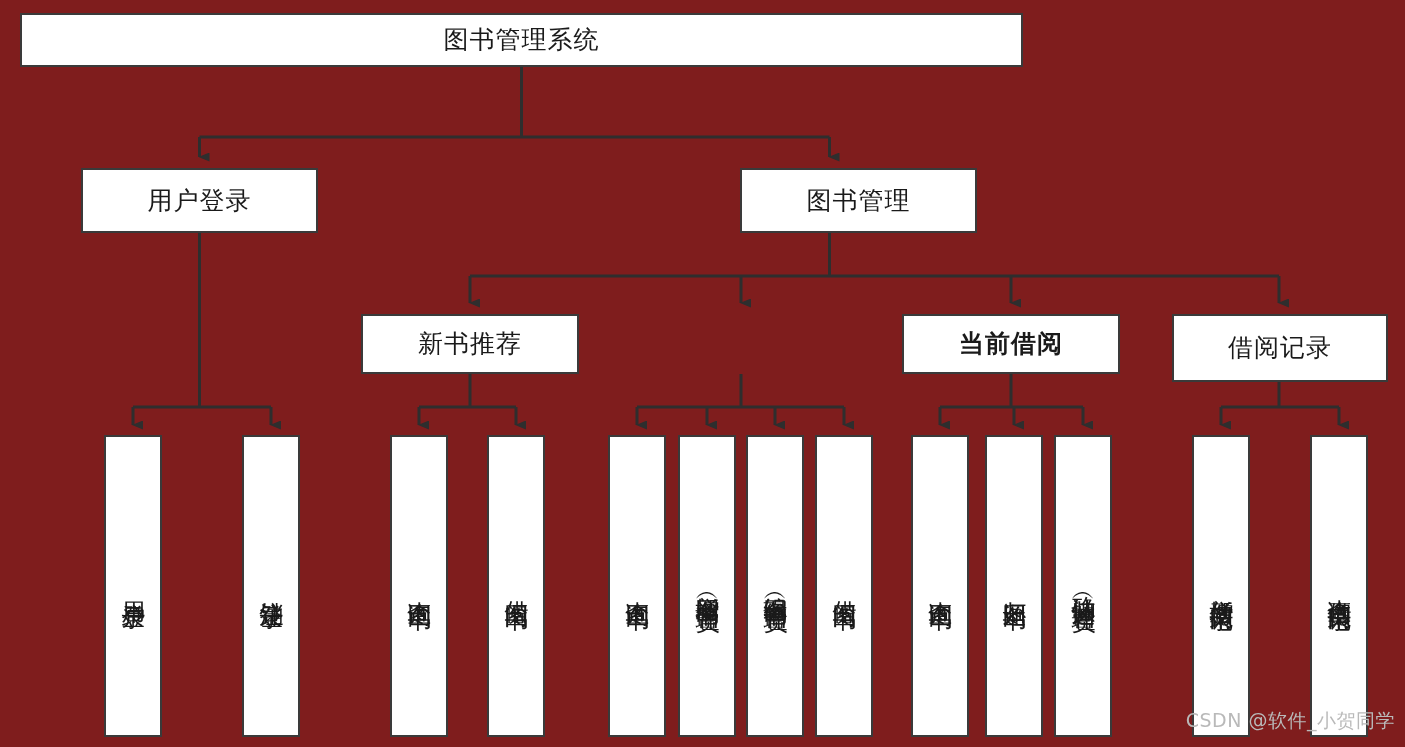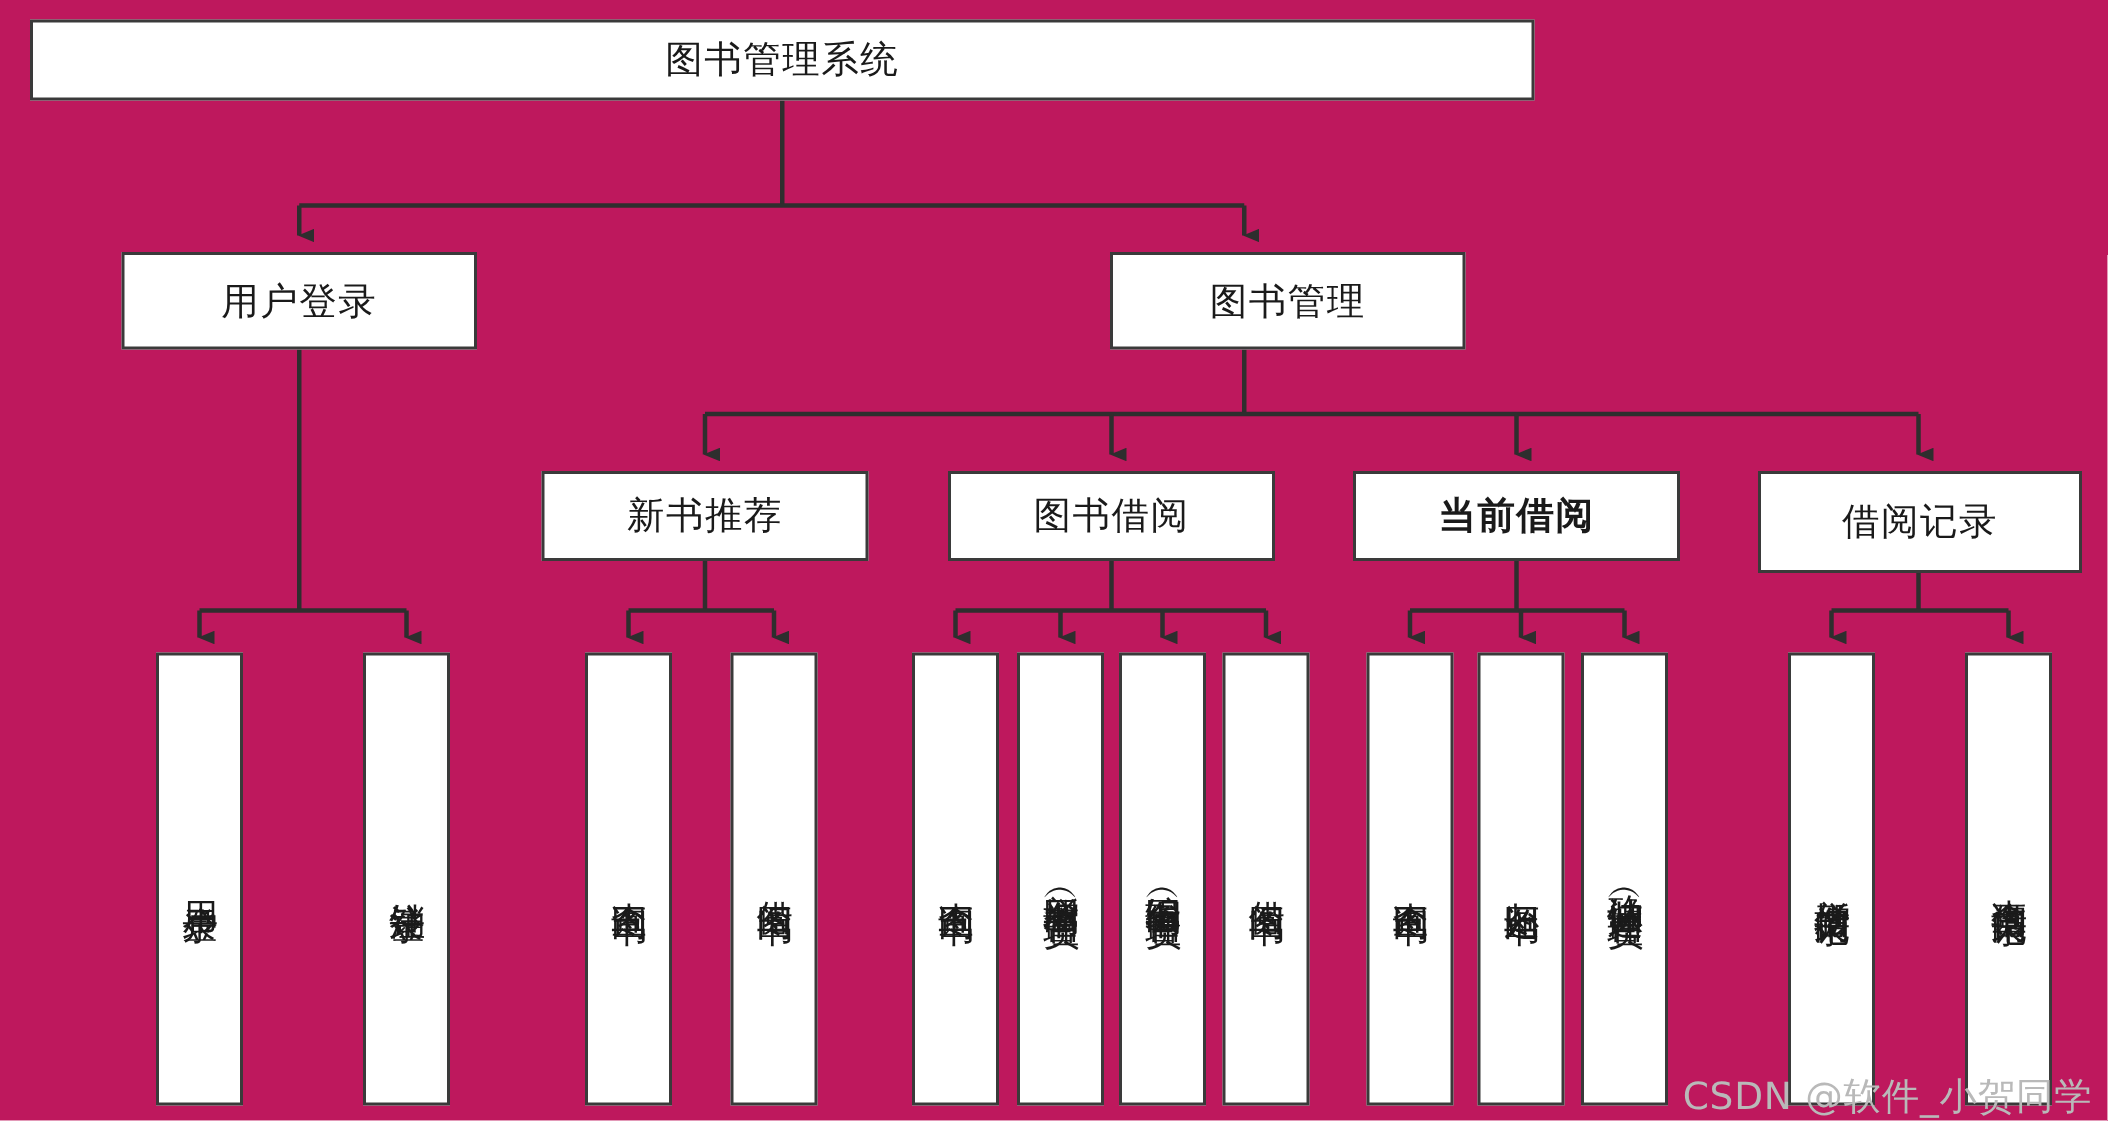--- a/index.html
+++ b/index.html
@@ -7,21 +7,21 @@
     padding: 0;
     background: #ffffff;
   }
   body {
     font-family: "DejaVu Sans", "Liberation Sans", sans-serif;
   }
   #canvas {
     position: relative;
     width: 1405px;
     height: 747px;
-    background: #be185d;
+    background: #7f1d1d;
     overflow: hidden;
   }
   svg#edges {
     position: absolute;
     left: 0;
     top: 0;
     width: 1405px;
     height: 747px;
     pointer-events: none;
   }
@@ -53,22 +53,22 @@
   }
   .node.v > span {
     writing-mode: vertical-rl;
     text-orientation: upright;
     display: block;
     text-align: center;
   }
   #watermark {
     position: absolute;
     right: 10px;
-    bottom: 0;
-    font-size: 25px;
+    bottom: 13px;
+    font-size: 19px;
     color: #b9b9b9;
     letter-spacing: 0.5px;
     z-index: 3;
     white-space: nowrap;
   }
 </style>
 </head>
 <body>
 
 <div id="canvas">
@@ -130,23 +130,20 @@
   <div class="node h" style="left:81px; top:168px; width:237px; height:65px;">
     <span>用户登录</span>
   </div>
   <div class="node h" style="left:711px; top:168px; width:237px; height:65px;margin-left:29px;">
     <span>图书管理</span>
   </div>
 
   <div class="node h" style="left:361px; top:314px; width:218px; height:60px;">
     <span>新书推荐</span>
   </div>
-  <div class="node h" style="left:632px; top:314px; width:218px; height:60px;">
-    <span>图书借阅</span>
-  </div>
   <div class="node h" style="left:902px; top:314px; width:218px; height:60px;font-weight:bold;">
     <span>当前借阅</span>
   </div>
   <div class="node h" style="left:1172px; top:314px; width:216px; height:68px;">
     <span>借阅记录</span>
   </div>
 
   <div class="node v" style="left:104px; top:435px; width:58px; height:302px;">
     <span>用户登录</span>
   </div>

